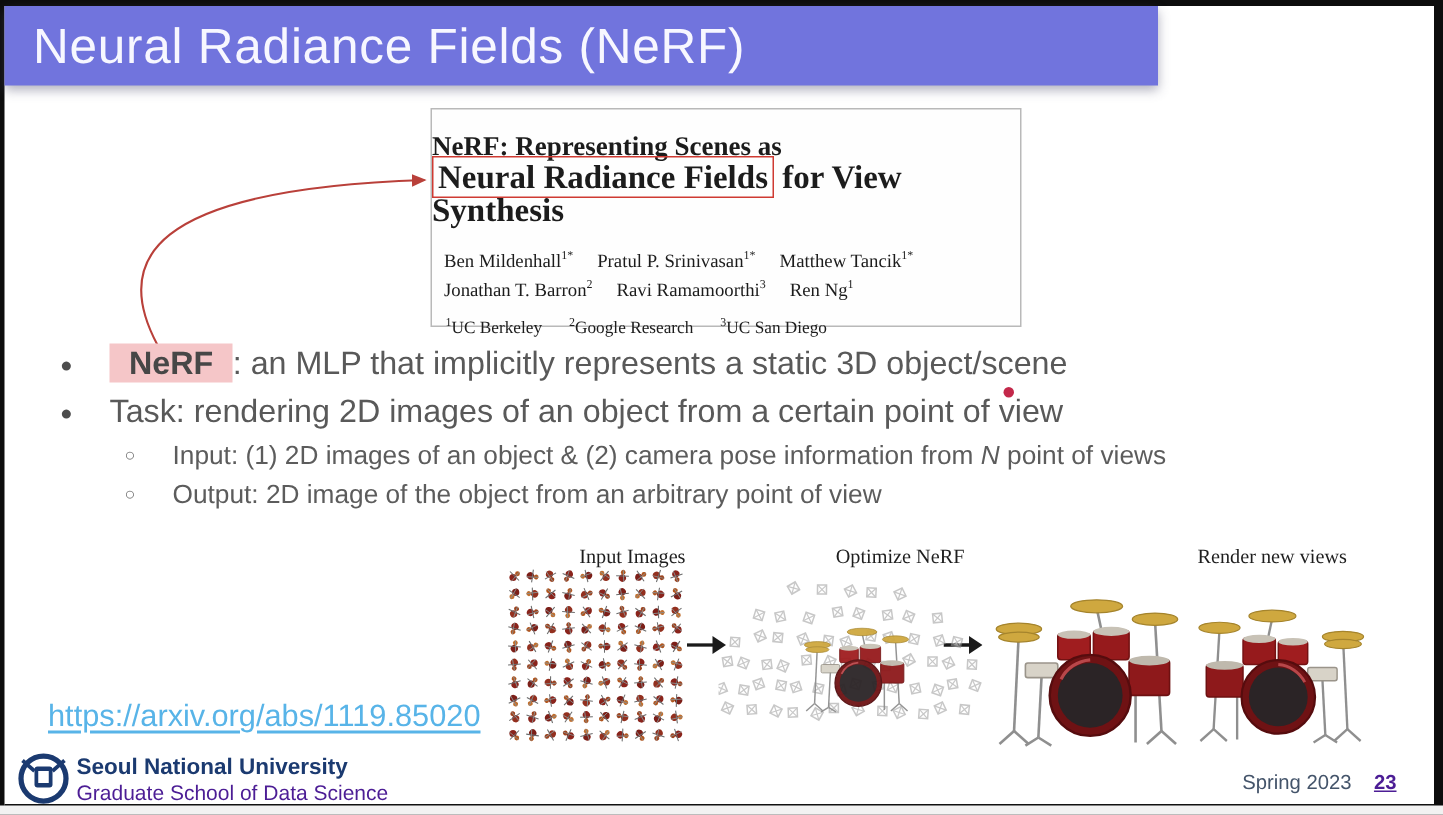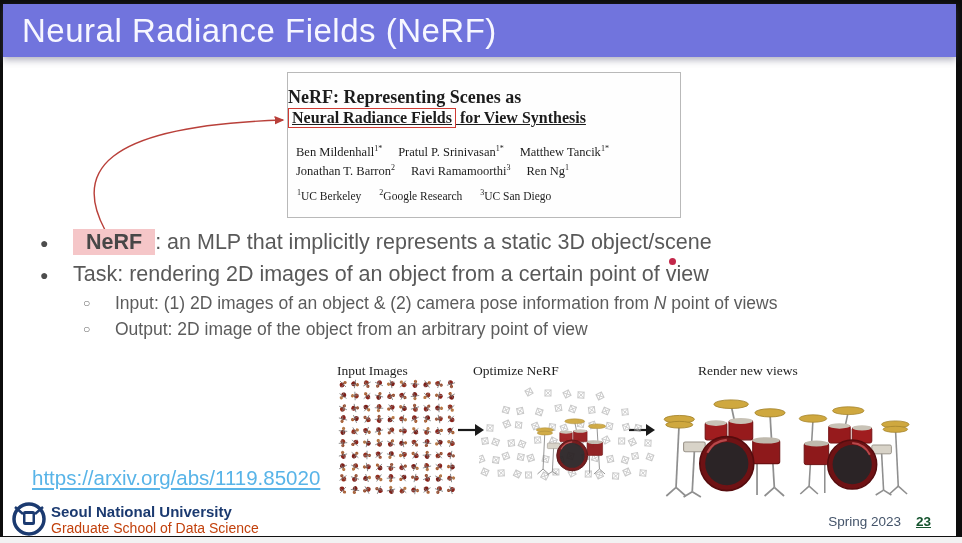--- a/index.html
+++ b/index.html
@@ -2,62 +2,62 @@
 <html><head>
 <meta charset="utf-8">
 <style>
   html,body{margin:0;padding:0;background:#e8e8e8;}
   .stage{position:relative;width:962px;height:543px;background:#0d0d0d;overflow:hidden;
          font-family:"Liberation Sans",sans-serif;}
   .slide{position:absolute;left:3px;top:4px;width:953px;height:533px;background:#ffffff;}
   .slide-bottom-strip{position:absolute;left:0;top:537px;width:962px;height:6px;background:#f2f2f2;}
 
   
-  .header{position:absolute;left:0;top:0;width:953px;height:53px;background:#7174dd;
+  .header{position:absolute;left:0;top:0;width:769px;height:53px;background:#7174dd;
           box-shadow:0 3px 7px rgba(80,80,110,.45);}
   .header h1{margin:0;padding:8px 0 0 19px;font-size:33px;font-weight:400;color:#f7f7ff;letter-spacing:.5px;}
 
   
   .paper{position:absolute;left:284px;top:68px;width:392px;height:144px;background:#fefefe;
          border:1px solid #b9b9b9;font-family:"Liberation Serif",serif;color:#1c1c1c;}
   .paper .t1{margin-top:14px;font-size:18px;font-weight:bold;line-height:20px;}
-  .paper .t2{font-size:16px;font-weight:bold;line-height:22px;text-decoration:underline;}
+  .paper .t2{font-size:22px;font-weight:bold;line-height:22px;}
   .boxed{border:1.4px solid #cf3a32;padding:0 3px 1px 3px;}
   .authors{margin-top:12px;font-size:12.5px;line-height:16px;}
   .authors .author{margin:0 8px;}
   .affil{margin-top:9px;font-size:11.5px;}
   .affil .aff{margin:0 9px;}
   sup{font-size:8px;}
 
   
   .bullets{position:absolute;left:0;top:222px;width:953px;color:#595959;}
   .b-row{position:relative;padding-left:70px;font-size:21.5px;line-height:32px;}
   .b-row .dot{position:absolute;left:37px;top:1px;font-size:14px;color:#4d4d4d;}
   .hl{font-weight:bold;color:#474747;background:#f5c6c8;padding:1px 13px;}
   .sub{position:relative;padding-left:112px;font-size:17.5px;line-height:26px;color:#5c5c5c;}
   .sub .odot{position:absolute;left:80px;top:0;font-size:12px;color:#6a6a6a;}
 
   
   .figlabel{position:absolute;font-family:"Liberation Serif",serif;font-size:13.5px;color:#1e1e1e;
-            text-align:left;white-space:nowrap;}
+            text-align:right;white-space:nowrap;}
   #thumb-grid{position:absolute;left:334px;top:374px;width:120px;height:118px;
               display:grid;grid-template-columns:repeat(10,1fr);grid-template-rows:repeat(10,1fr);}
   .thumb{position:relative;}
   .thumb svg{position:absolute;inset:0;}
 
   .laser{position:absolute;left:666px;top:254px;width:7px;height:7px;border-radius:50%;background:#c3284a;}
 
   .arxiv{position:absolute;left:29px;top:462px;font-size:20.5px;color:#58b4e8;text-decoration:underline;
          text-underline-offset:3px;}
 
   
   .uni-name{position:absolute;left:48px;top:499px;font-size:15px;font-weight:bold;color:#1b3a70;}
-  .school-name{position:absolute;left:48px;top:516px;font-size:14px;color:#c2410c;}
+  .school-name{position:absolute;left:48px;top:516px;font-size:14px;color:#4c1d95;}
   .semester{position:absolute;right:55px;top:510px;font-size:13.5px;color:#44546a;}
-  .pageno{position:absolute;right:25px;top:510px;font-size:13.5px;font-weight:bold;color:#14532d;text-decoration:underline;}
+  .pageno{position:absolute;right:25px;top:510px;font-size:13.5px;font-weight:bold;color:#4c1d95;text-decoration:underline;}
   .bottom-line{position:absolute;left:0;top:532px;width:953px;height:3px;background:#111;}
 
   .abs{position:absolute;}
 </style>
 </head>
 <body>
 
 <div class="stage">
  <div class="slide">
 

